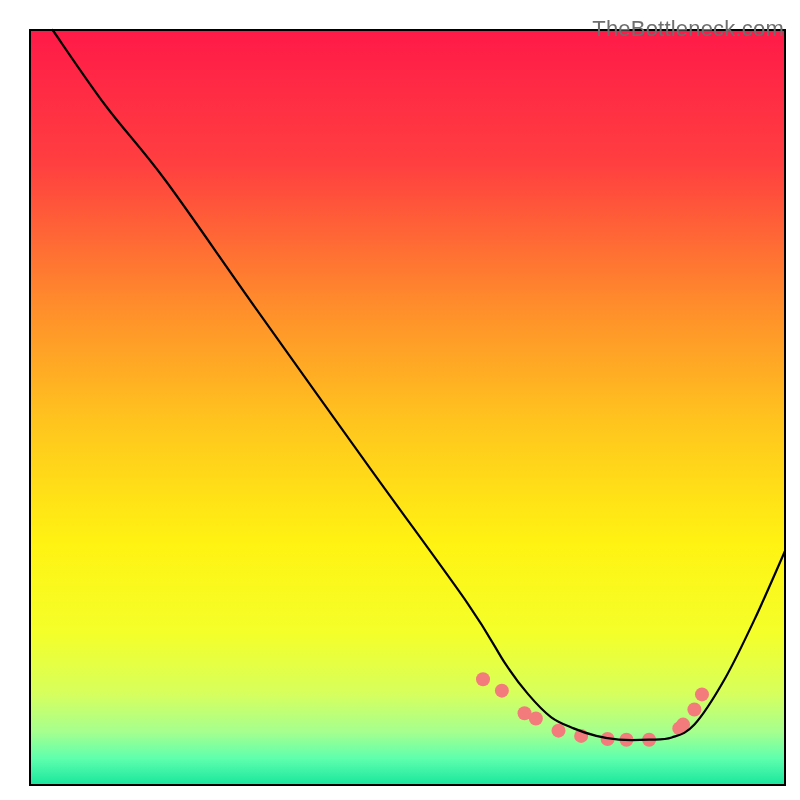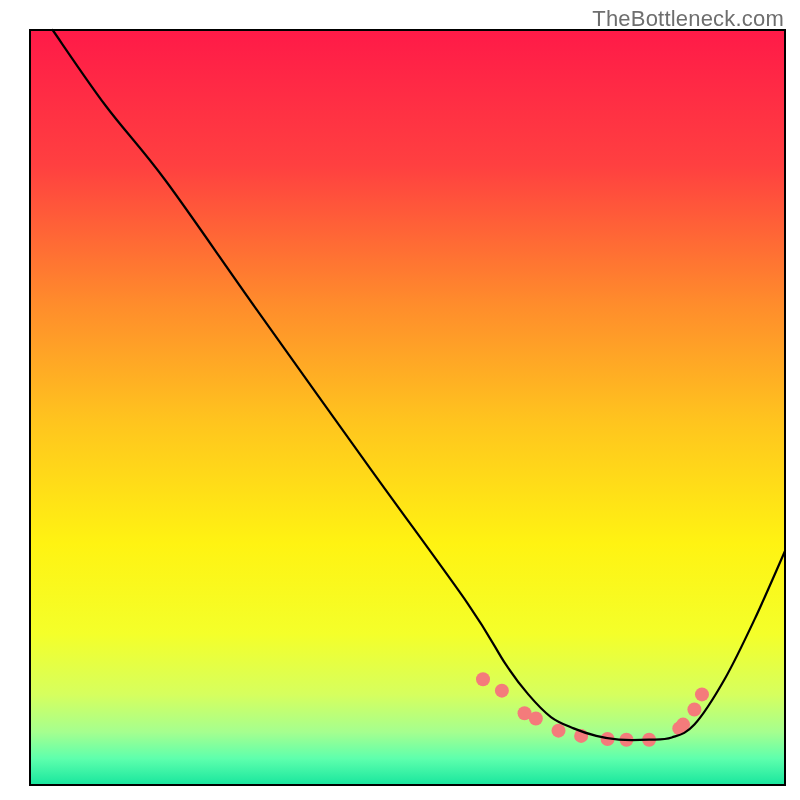--- a/index.html
+++ b/index.html
@@ -11,21 +11,21 @@
     background: #ffffff;
     font-family: Arial, Helvetica, sans-serif;
   }
   .chart-container {
     position: relative;
     width: 800px;
     height: 800px;
   }
   .watermark {
     position: absolute;
-    top: 6px;
+    top: 16px;
     right: 16px;
     font-size: 22px;
     font-weight: 500;
     color: #6e6e6e;
     letter-spacing: 0.2px;
     z-index: 10;
   }
   svg {
     display: block;
   }

